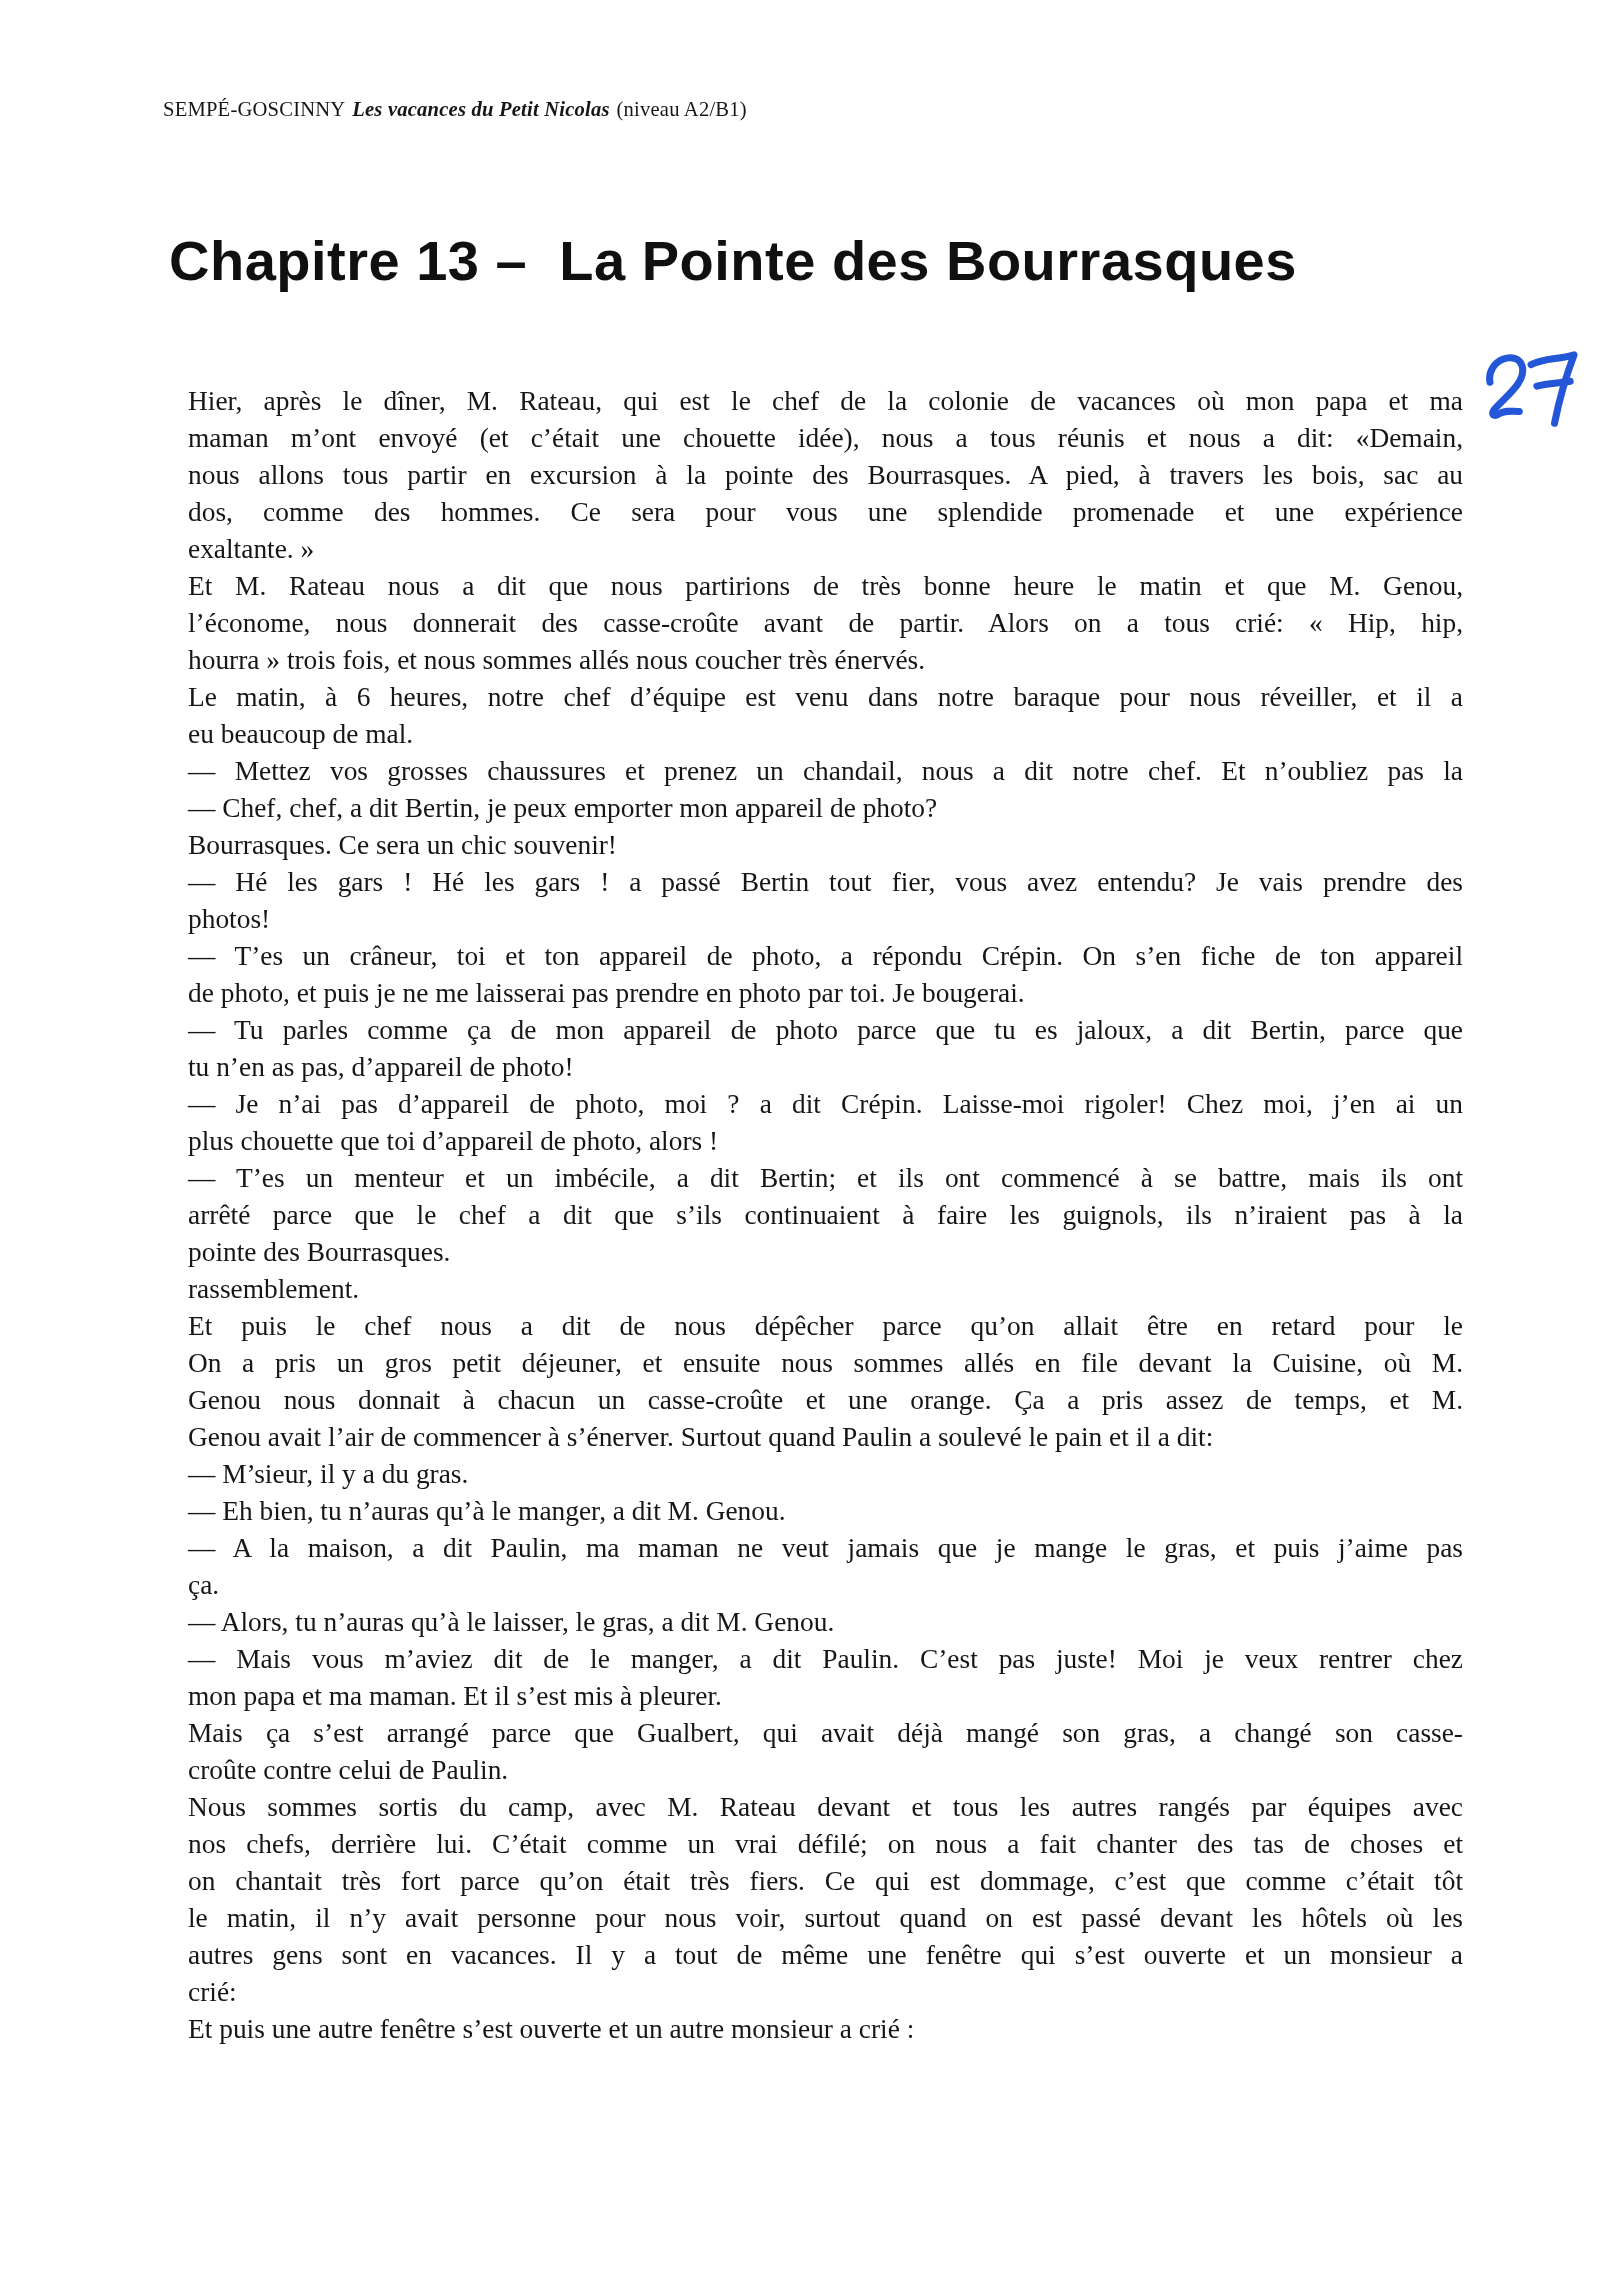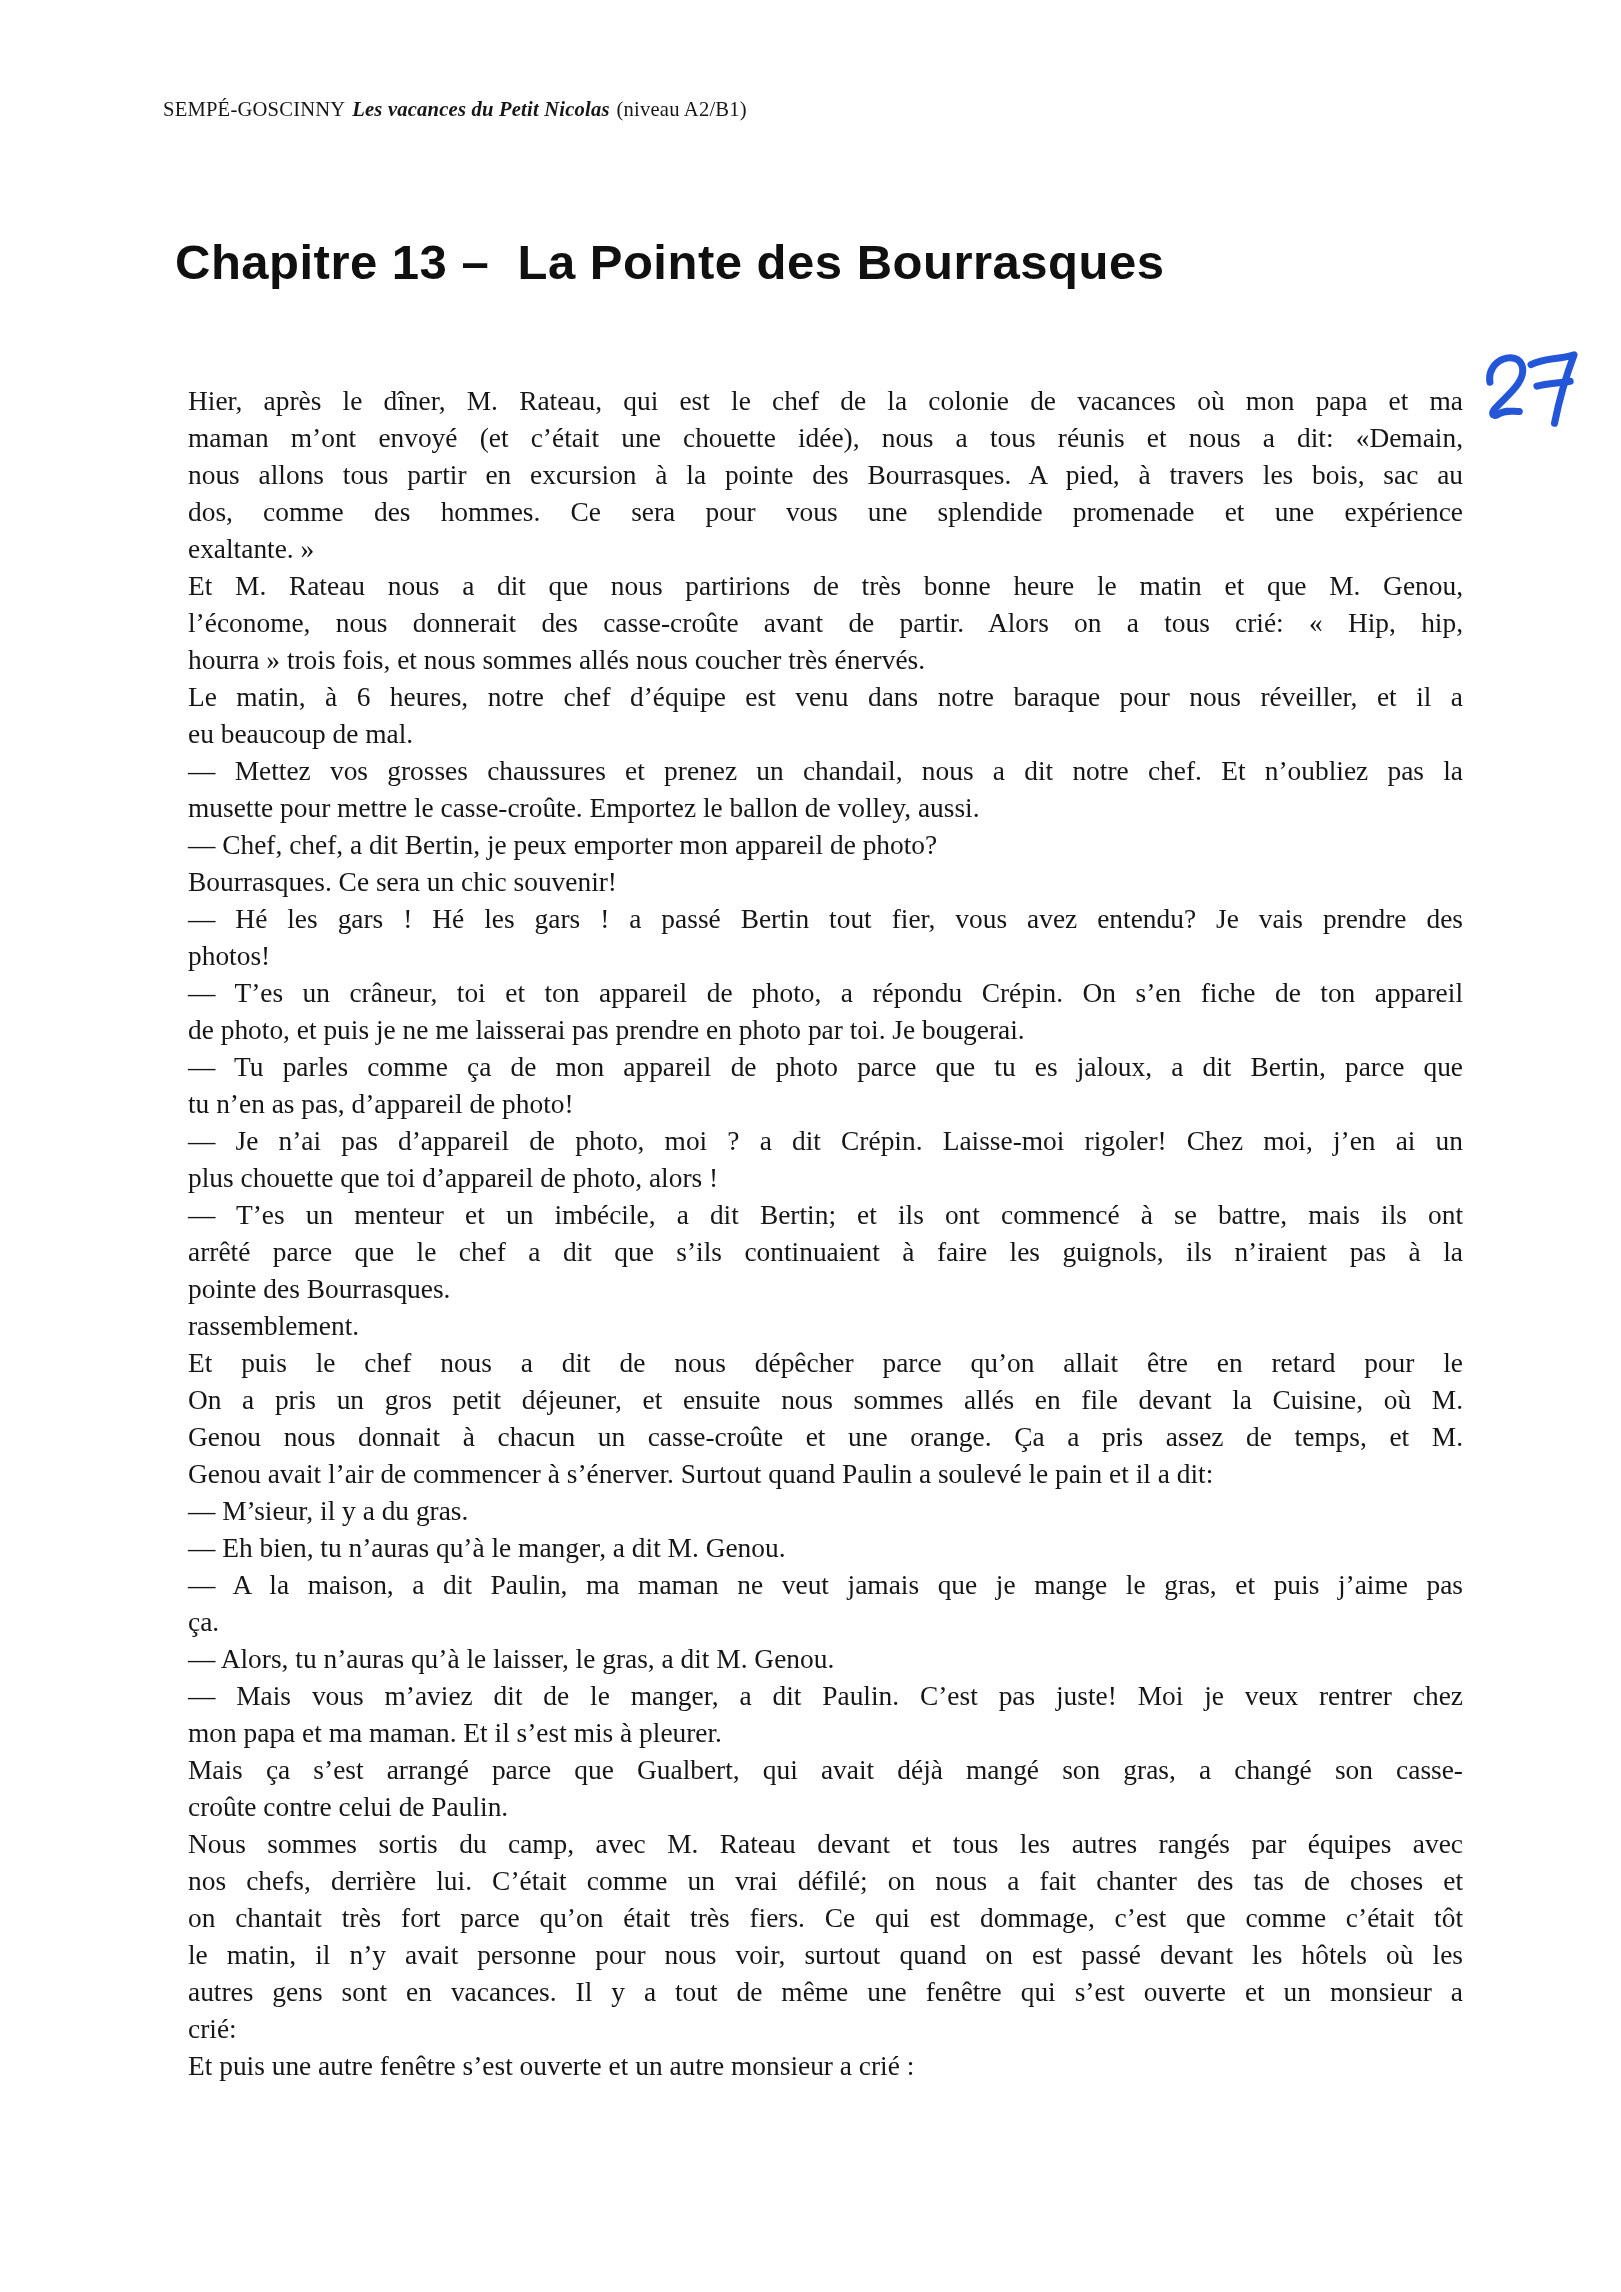--- a/index.html
+++ b/index.html
@@ -24,24 +24,24 @@
   }
   .doc-header .book {
     font-weight: bold;
     font-style: italic;
     margin: 0 0.33em;
   }
   .chapter-title {
     position: absolute;
     left: 161px;
     top: 222px;
-    margin: 14px;
+    margin: 8px;
     font-family: "Liberation Sans", "DejaVu Sans", sans-serif;
     font-weight: bold;
-    font-size: 49px;
+    font-size: 56px;
     line-height: 1.1;
     letter-spacing: 0.5px;
     white-space: pre-wrap;
     color: #101010;
   }
   .body-text {
     position: absolute;
     left: 188px;
     top: 359px;
     width: 1275px;
@@ -90,21 +90,20 @@
       <div class="line">maman m’ont envoyé (et c’était une chouette idée), nous a tous réunis et nous a dit: «Demain,</div>
       <div class="line">nous allons tous partir en excursion à la pointe des Bourrasques. A pied, à travers les bois, sac au</div>
       <div class="line">dos, comme des hommes. Ce sera pour vous une splendide promenade et une expérience</div>
       <div class="line last">exaltante. »</div>
       <div class="line">Et M. Rateau nous a dit que nous partirions de très bonne heure le matin et que M. Genou,</div>
       <div class="line">l’économe, nous donnerait des casse-croûte avant de partir. Alors on a tous crié: « Hip, hip,</div>
       <div class="line last">hourra » trois fois, et nous sommes allés nous coucher très énervés.</div>
       <div class="line">Le matin, à 6 heures, notre chef d’équipe est venu dans notre baraque pour nous réveiller, et il a</div>
       <div class="line last">eu beaucoup de mal.</div>
       <div class="line">— Mettez vos grosses chaussures et prenez un chandail, nous a dit notre chef. Et n’oubliez pas la</div>
-      <div class="line last">musette pour mettre le casse-croûte. Emportez le ballon de volley, aussi.</div>
       <div class="line last">— Chef, chef, a dit Bertin, je peux emporter mon appareil de photo?</div>
       <div class="line last">Bourrasques. Ce sera un chic souvenir!</div>
       <div class="line">— Hé les gars ! Hé les gars ! a passé Bertin tout fier, vous avez entendu? Je vais prendre des</div>
       <div class="line last">photos!</div>
       <div class="line">— T’es un crâneur, toi et ton appareil de photo, a répondu Crépin. On s’en fiche de ton appareil</div>
       <div class="line last">de photo, et puis je ne me laisserai pas prendre en photo par toi. Je bougerai.</div>
       <div class="line">— Tu parles comme ça de mon appareil de photo parce que tu es jaloux, a dit Bertin, parce que</div>
       <div class="line last">tu n’en as pas, d’appareil de photo!</div>
       <div class="line">— Je n’ai pas d’appareil de photo, moi ? a dit Crépin. Laisse-moi rigoler! Chez moi, j’en ai un</div>
       <div class="line last">plus chouette que toi d’appareil de photo, alors !</div>

